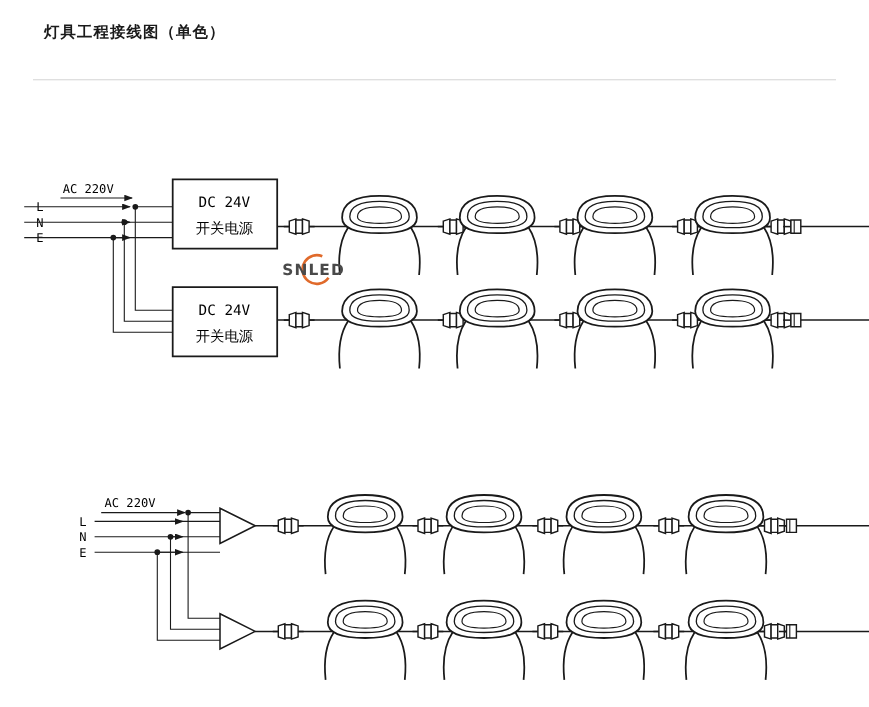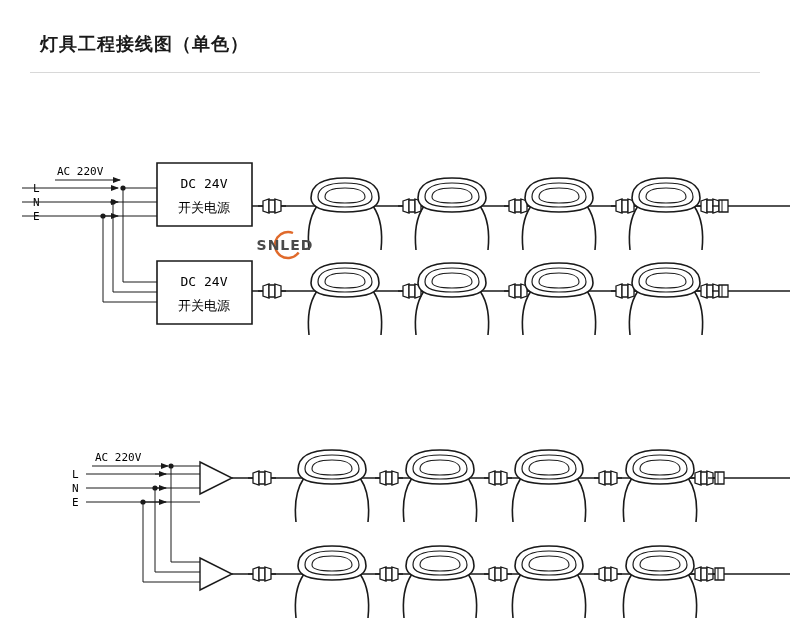--- a/index.html
+++ b/index.html
@@ -16,22 +16,22 @@
     overflow: hidden;
   }
   #page {
     position: relative;
     width: 790px;
     height: 643px;
   }
   .title {
     position: absolute;
     left: 40px;
-    top: 32px;
-    font-size: 18px;
+    top: 21px;
+    font-size: 14px;
     font-weight: bold;
     letter-spacing: 1px;
     color: #1a1a1a;
     font-family: "DejaVu Sans", sans-serif;
     white-space: nowrap;
   }
   .title-rule {
     position: absolute;
     left: 30px;
     top: 72px;

